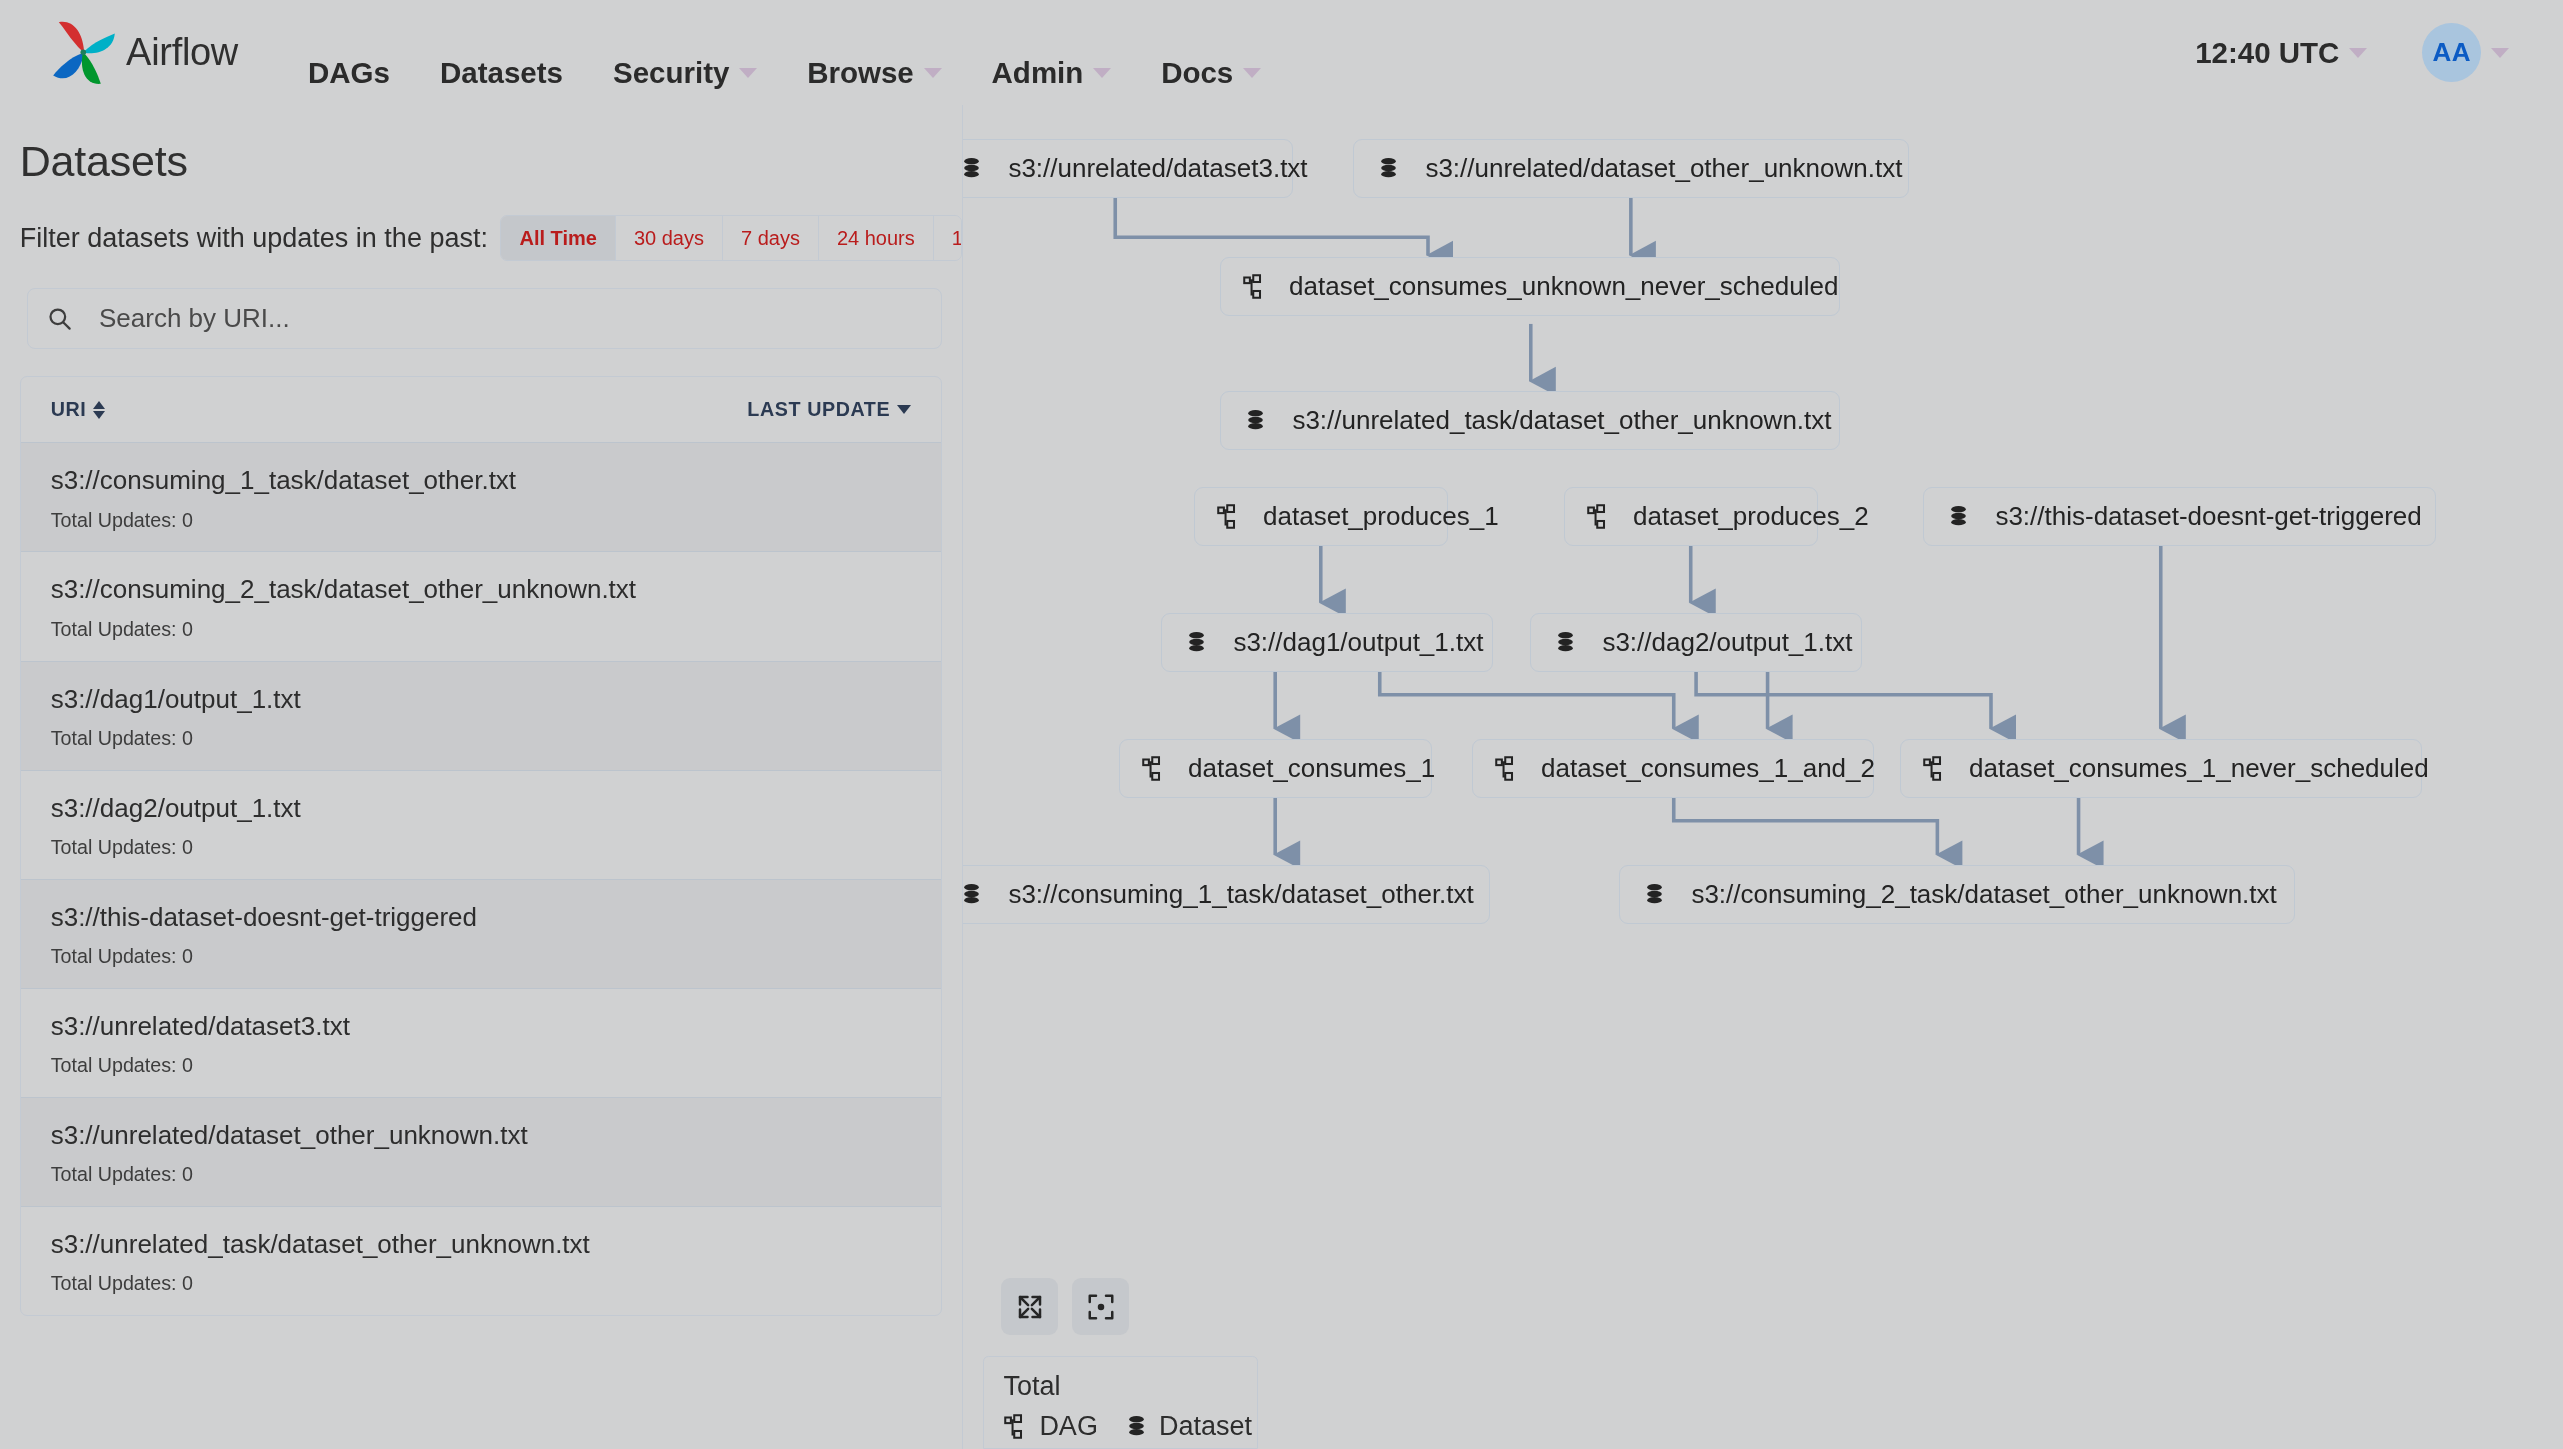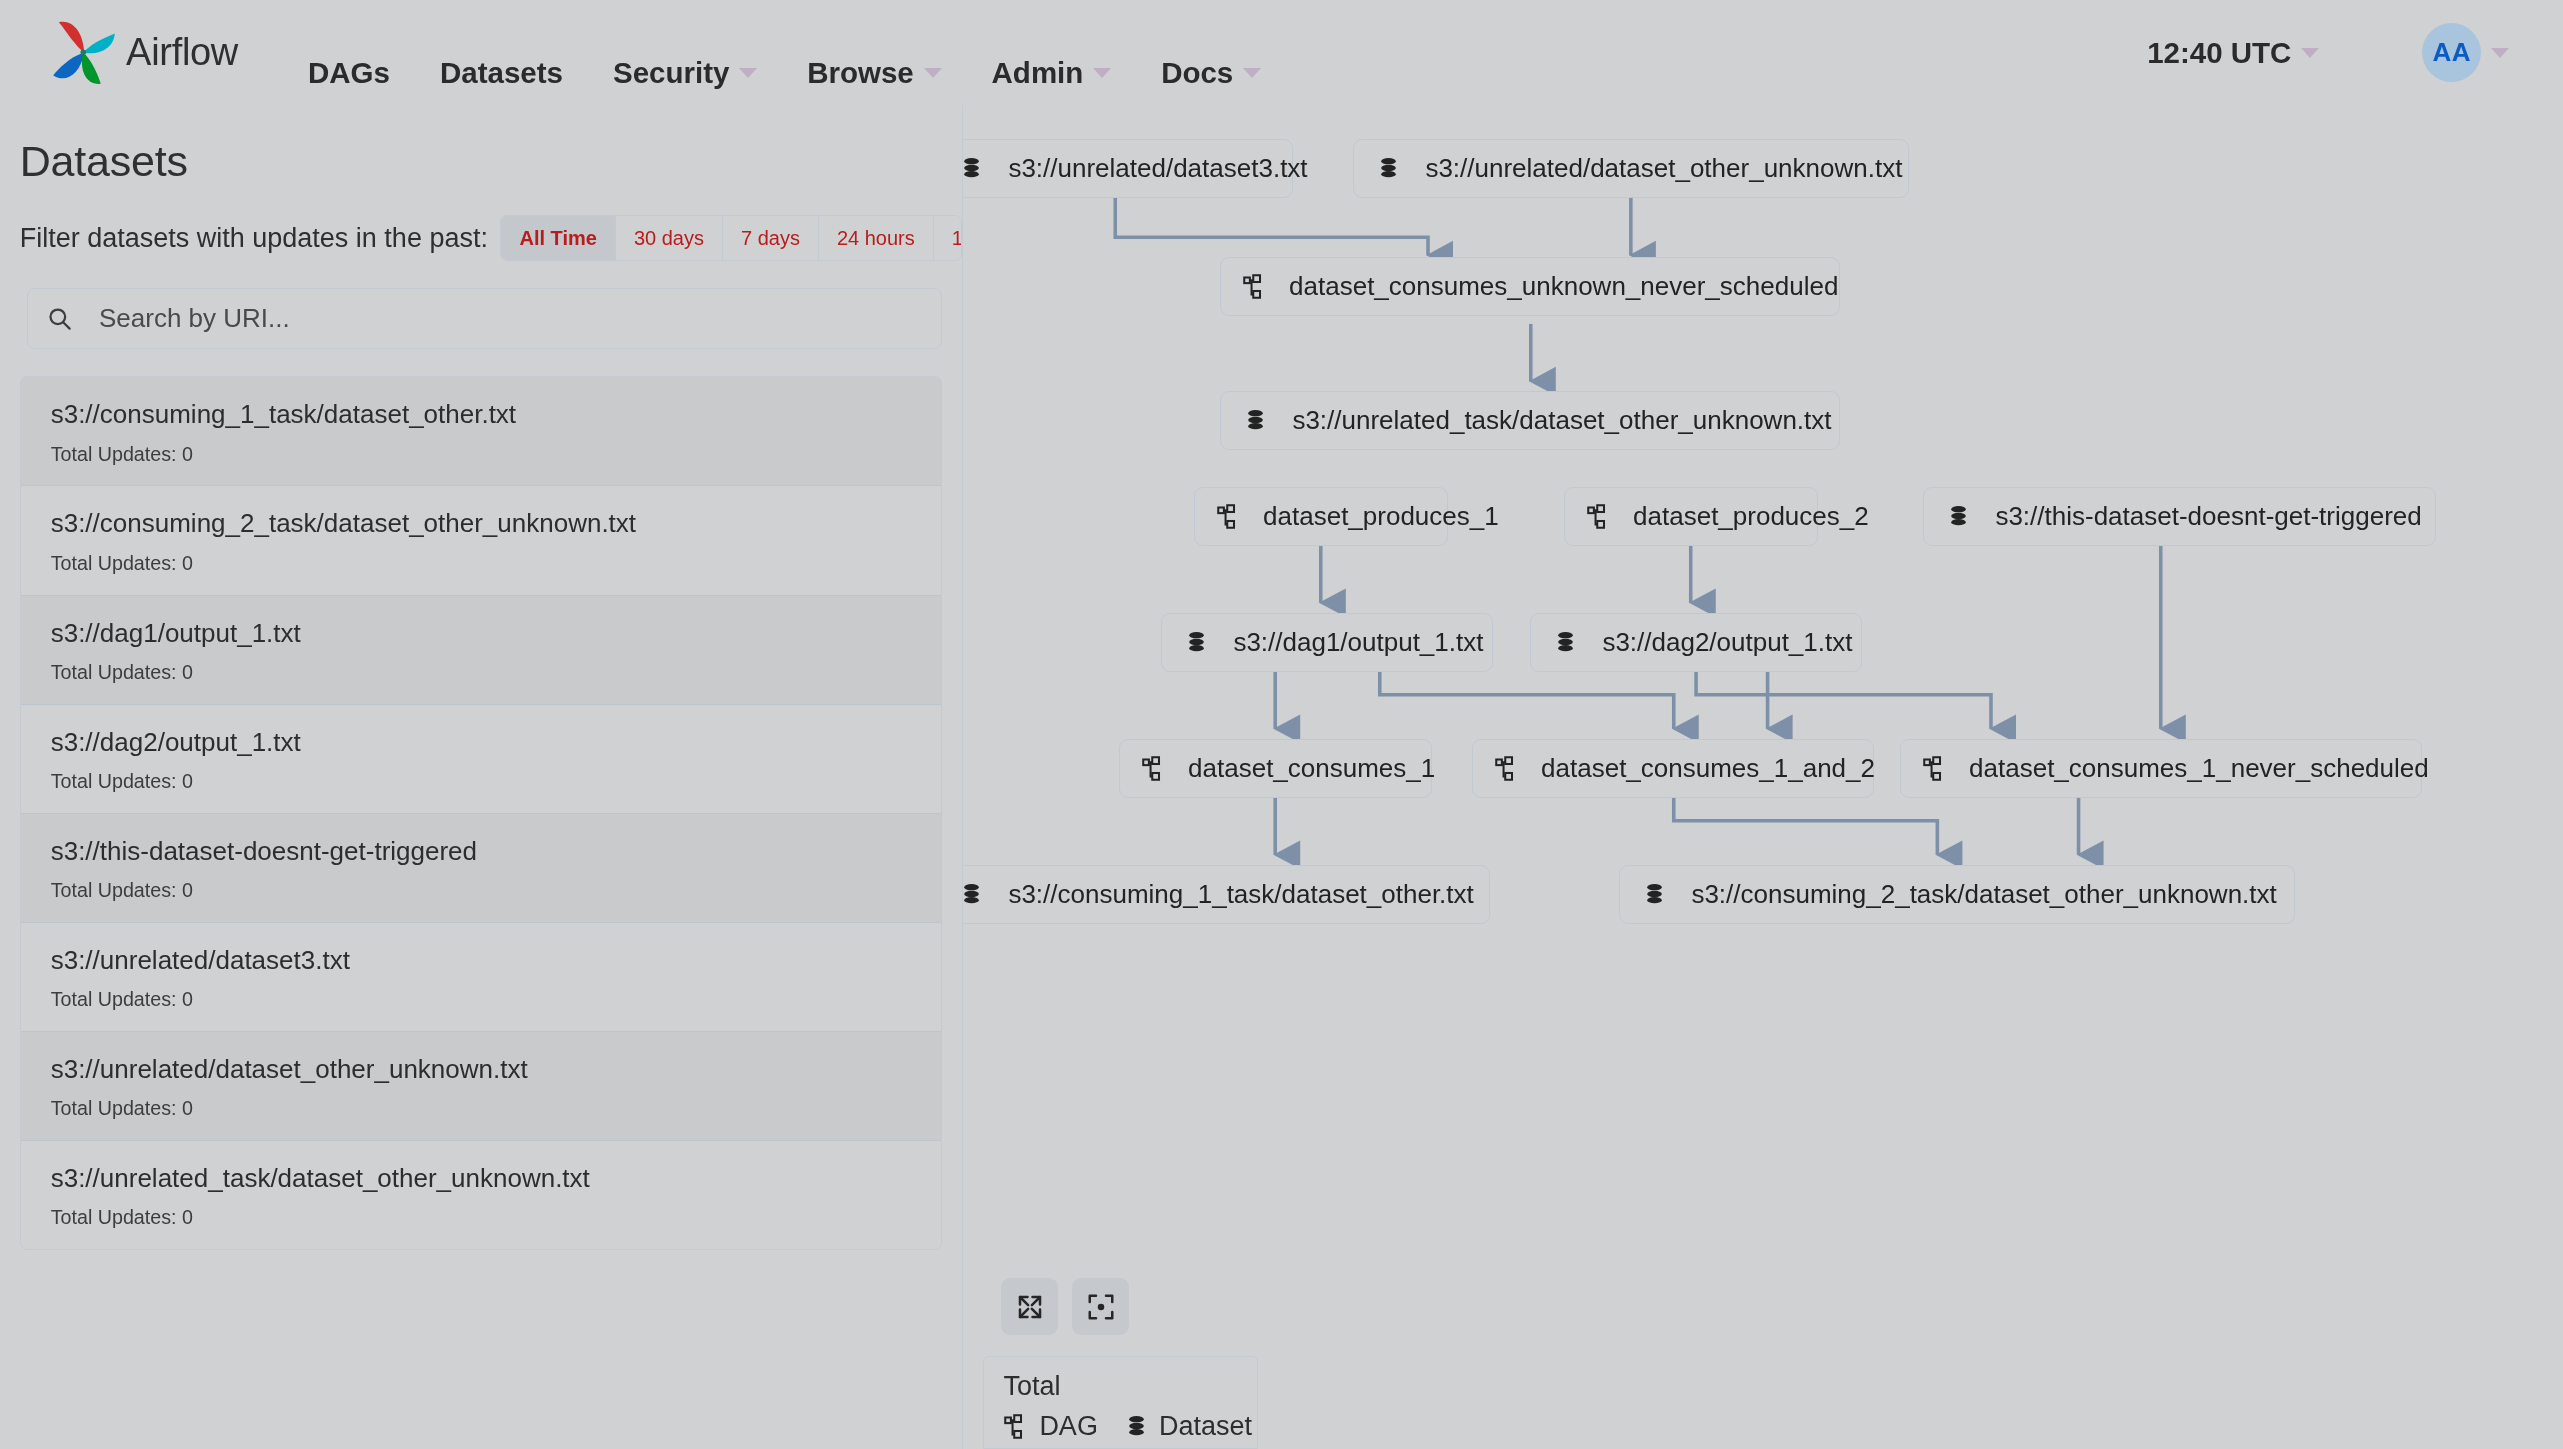--- a/index.html
+++ b/index.html
@@ -33,21 +33,20 @@
   }
   .nav-caret {
     width: 0; height: 0; margin-left: 9.8px;
     border-left: 9px solid transparent;
     border-right: 9px solid transparent;
     border-top: 10.7px solid #c0aec4;
   }
   #nav-right {
     margin-left: auto; display: flex; 
     margin-right: 54px;
-    gap: 48px;
   }
   #nav-clock {
     display: flex; align-items: center;
     font-size: 29.5px; font-weight: 700; color: #2b2b2b;
     cursor: pointer;
   }
   #avatar-group {
     display: flex; align-items: center; margin-left: 55px; cursor: pointer;
   }
   #avatar {
@@ -255,20 +254,33 @@
 
   <div id="search-wrap">
     <svg id="search-icon" width="27" height="27" viewBox="0 0 24 24" fill="none" stroke="#3d3d3d" stroke-width="2" stroke-linecap="round">
       <circle cx="10.5" cy="10.5" r="6.5"></circle>
         <line x1="15.5" y1="15.5" x2="21" y2="21"></line>
     </svg>
     <input id="search-input" type="text" placeholder="Search by URI..." style="">
   </div>
 
   <div id="table-card">
+    <div id="table-head">
+      <div class="th" id="th-uri">
+        <span>URI</span>
+        <span class="sort-both">
+          <span class="sort-up"></span>
+            <span class="sort-down"></span>
+        </span>
+      </div>
+      <div class="th">
+        <span>LAST UPDATE</span>
+        <span class="sort-single"></span>
+      </div>
+    </div>
     <div id="table-body">
         <div class="t-row alt">
           <div class="t-uri">s3://consuming_1_task/dataset_other.txt</div>
           <div class="t-sub">Total Updates: 0</div>
         </div>
         <div class="t-row">
           <div class="t-uri">s3://consuming_2_task/dataset_other_unknown.txt</div>
           <div class="t-sub">Total Updates: 0</div>
         </div>
         <div class="t-row alt">

